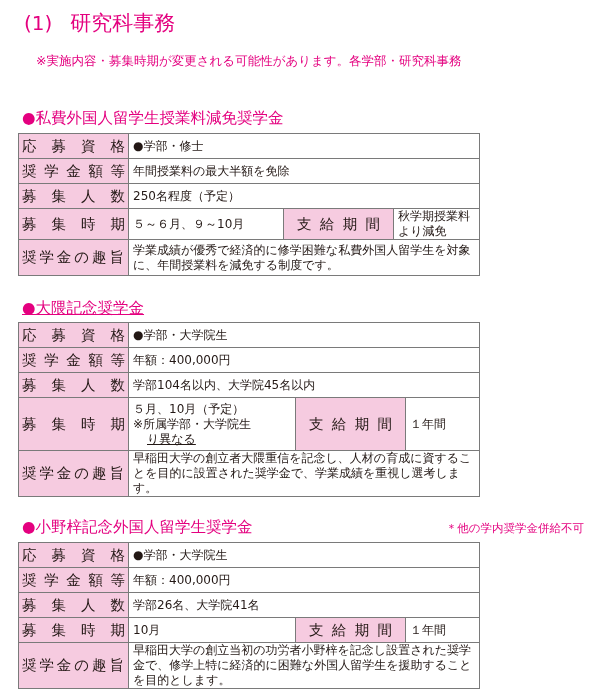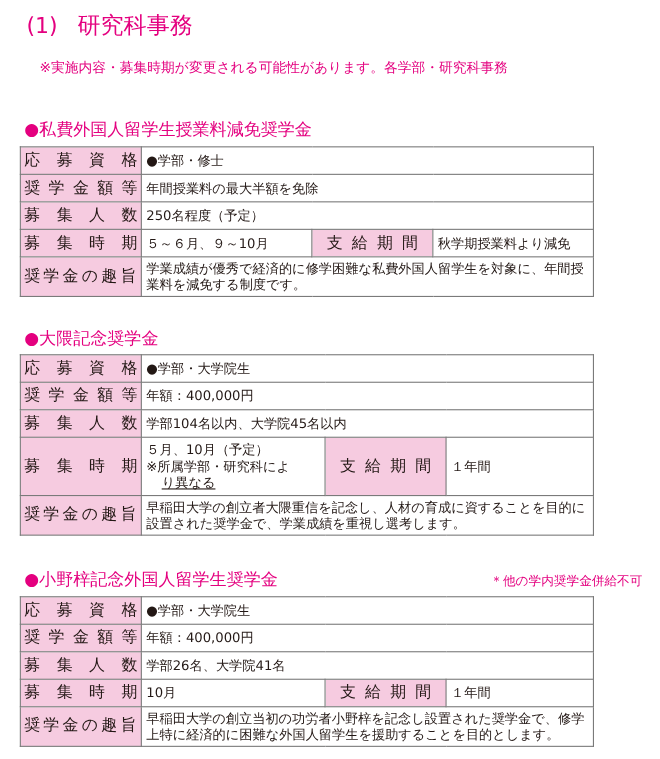--- a/index.html
+++ b/index.html
@@ -20,21 +20,21 @@
     .notice .l2 { padding-left: 13px; display: block; }
     .sec-heading {
       position: absolute; left: 22px;
       color: #e4007f; font-size: 15.5px; line-height: 20px; white-space: nowrap;
     }
     .sec-note {
       position: absolute; right: 16px;
       color: #e4007f; font-size: 11.5px; line-height: 20px; white-space: nowrap; margin-left: 36px;
     }
     table.sch {
-      position: absolute; left: 18px; width: 522px;
+      position: absolute; left: 18px; width: 462px;
       border-collapse: collapse; table-layout: fixed;
       border: 1.5px solid #4a4a4a;
     }
     table.sch td {
       border: 1px solid #7a7a7a; padding: 0 4px;
       font-size: 12px; line-height: 15px; vertical-align: middle;
       overflow: hidden;
     }
     table.sch td.lbl {
       background: #f6cbe0; font-size: 14.5px; padding: 0 3px;
@@ -85,21 +85,21 @@
     <td class="lbl2">支給期間</td>
     <td>秋学期授業料より減免</td>
   </tr>
   <tr style="height:36px">
     <td class="lbl tight">奨学金の趣旨</td>
     <td colspan="3">学業成績が優秀で経済的に修学困難な私費外国人留学生を対象に、年間授業料を減免する制度です。</td>
   </tr>
 </tbody>
   </table>
 
-<div class="sec-heading" style="top:298px;">●大隈記念奨学金</div>
+<div class="sec-heading" style="top:298px;text-decoration:underline;">●大隈記念奨学金</div>
 <table class="sch" style="top:322px;">
   <colgroup>
       <col style="width:110px">
       <col style="width:167px">
       <col style="width:110px">
       <col>
     </colgroup>
   <tbody>
       <tr style="height:25px">
     <td class="lbl">応募資格</td>
@@ -110,21 +110,21 @@
     <td colspan="3">年額：400,000円</td>
   </tr>
   <tr style="height:25px">
     <td class="lbl">募集人数</td>
     <td colspan="3">学部104名以内、大学院45名以内</td>
   </tr>
   <tr style="height:53px">
     <td class="lbl">募集時期</td>
     <td>
       <span style="display:block">５月、10月（予定）</span>
-      <span style="display:block">※所属学部・研究科によ</span>
+      <span style="display:block">※所属学部・大学院生</span>
       <span class="indent">り異なる</span>
     </td>
     <td class="lbl2">支給期間</td>
     <td>１年間</td>
   </tr>
   <tr style="height:36px">
     <td class="lbl tight">奨学金の趣旨</td>
     <td colspan="3">早稲田大学の創立者大隈重信を記念し、人材の育成に資することを目的に設置された奨学金で、学業成績を重視し選考します。</td>
   </tr>
 </tbody>

